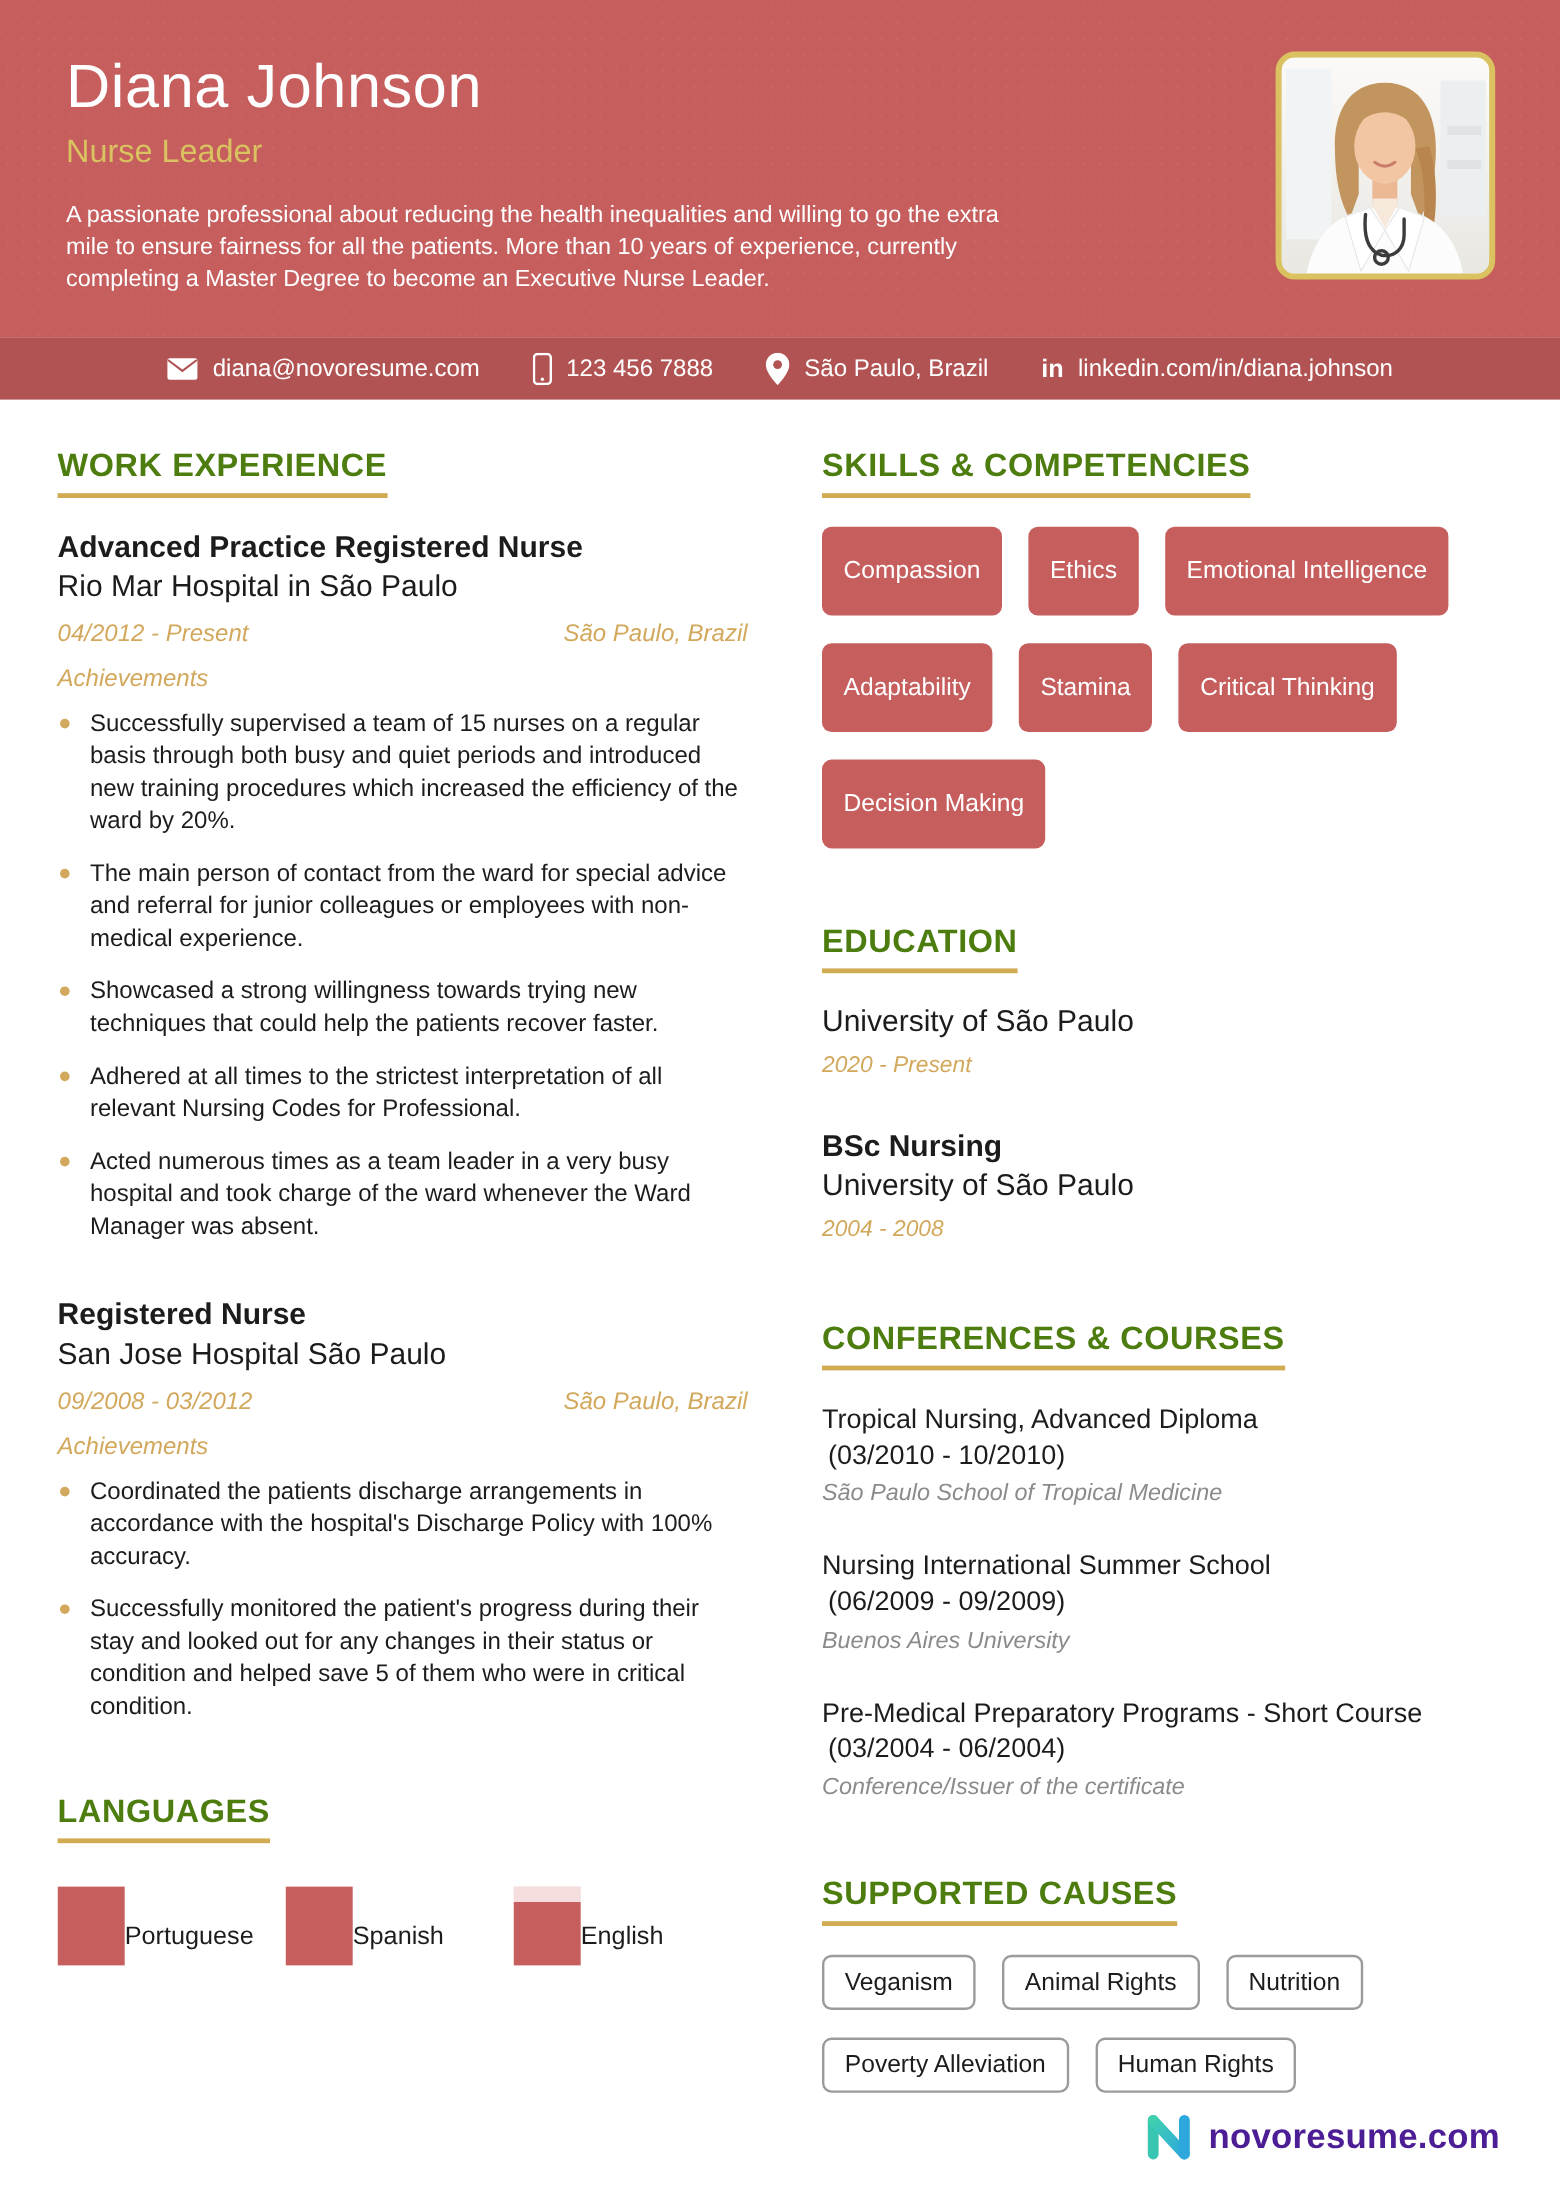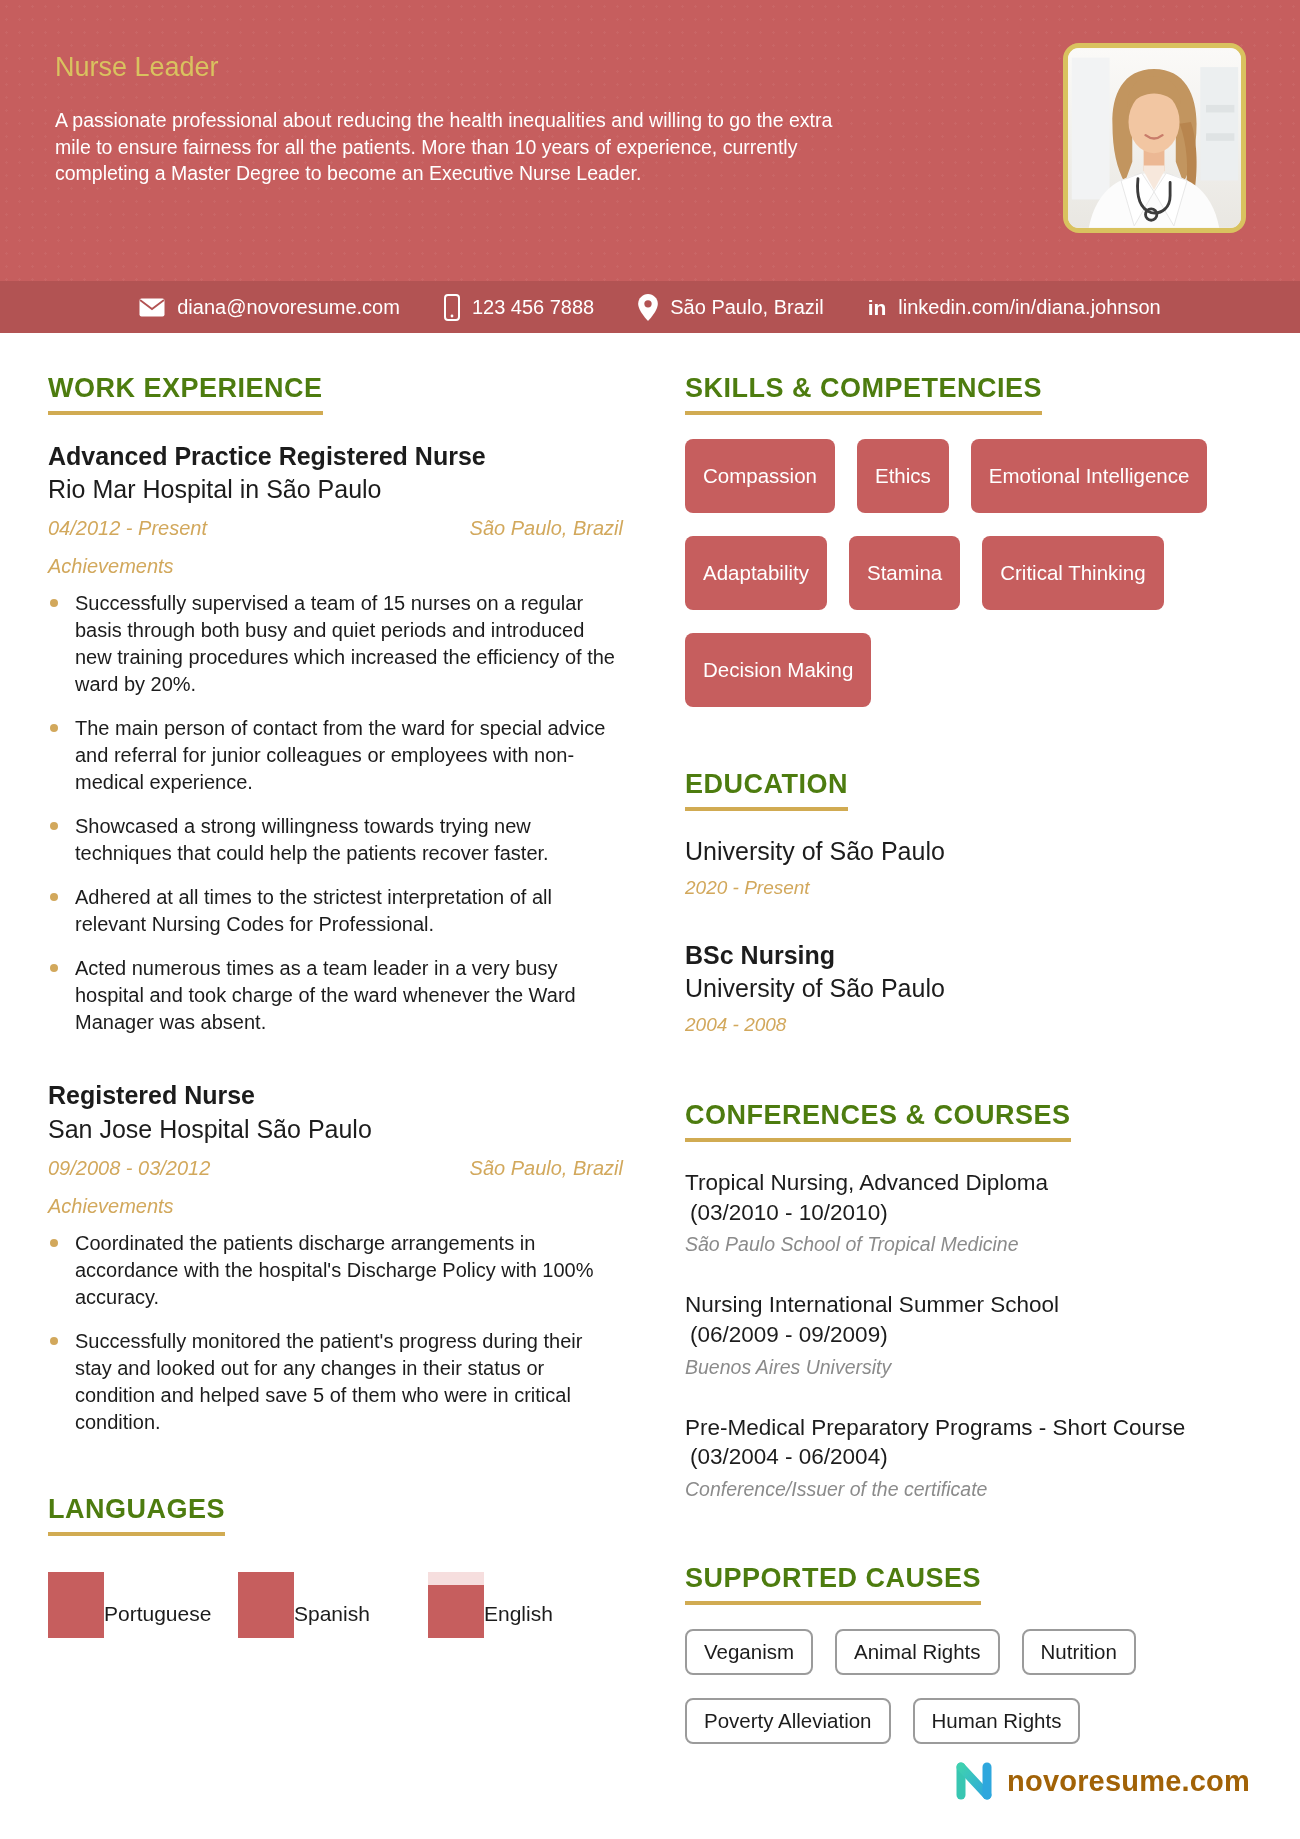--- a/index.html
+++ b/index.html
@@ -80,26 +80,27 @@
   .course-item { margin-top:26px; }
   .course-item.later { margin-top:34px; }
   .course-title { font-size:22.5px; line-height:1.32; }
   .course-dates { font-size:22.5px; line-height:1.32; padding-left:5px; }
   .course-issuer { margin-top:6px; font-style:italic; color:#8b8b8b; font-size:19.5px; }
 
   .causes-section { margin-top:62px; }
 
   
   .footer { position:absolute; right:50px; top:1758px; display:flex; align-items:center; gap:10px; }
-  .brand-text { font-size:29px; font-weight:700; color:#a16207; letter-spacing:0.2px; }
+  .brand-text { font-size:29px; font-weight:700; color:#4c1d95; letter-spacing:0.2px; }
 </style>
 </head>
 <body>
 
 <div class="header">
+  <div class="name">Diana Johnson</div>
   <div class="headline">Nurse Leader</div>
   <div class="summary">A passionate professional about reducing the health inequalities and willing to go the extra mile to ensure fairness for all the patients. More than 10 years of experience, currently completing a Master Degree to become an Executive Nurse Leader.</div>
 
   <div class="photo-frame">
     <svg viewBox="0 0 183 190" aria-hidden="true">
       <defs>
         <linearGradient id="bgGrad" x1="0" y1="0" x2="0" y2="1">
           <stop offset="0" stop-color="#fbfaf8"></stop>
             <stop offset="1" stop-color="#e9e7e2"></stop>
         </linearGradient>

